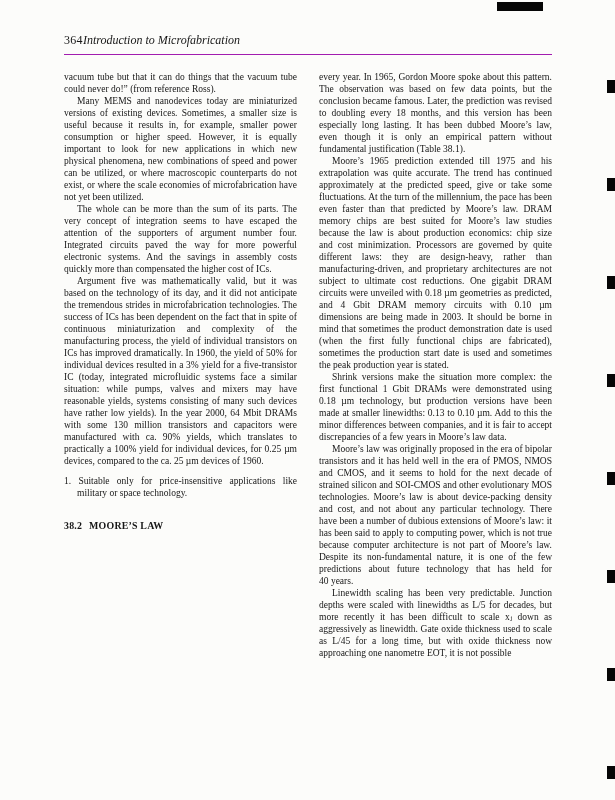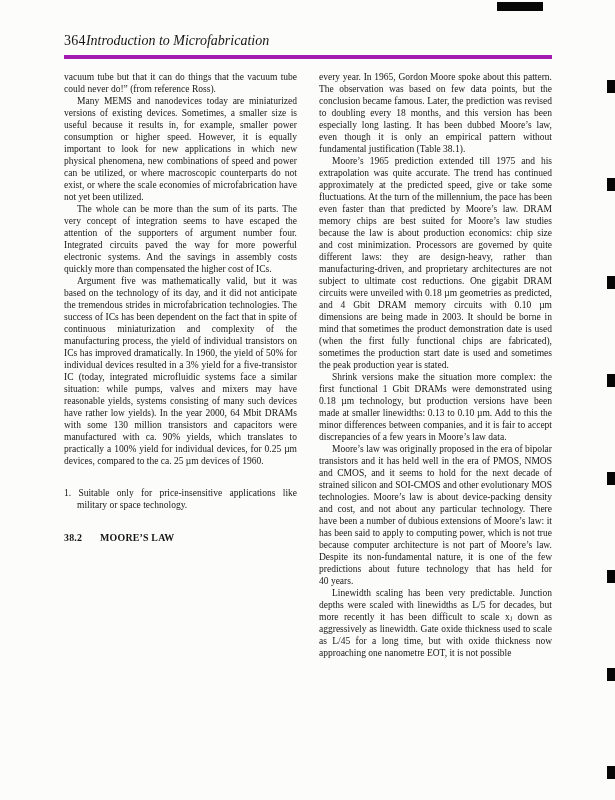--- a/index.html
+++ b/index.html
@@ -11,49 +11,49 @@
   .page {
     position: relative;
     width: 615px; height: 800px;
     background: #fcfcfa;
     color: #161616;
     overflow: hidden;
   }
   .running-head {
     position: absolute;
     left: 64px; top: 33px; width: 488px;
-    font-size: 14px;
+    font-size: 12px;
     padding-bottom: 6px;
-    border-bottom: 4px solid #a21caf;
+    border-bottom: 1px solid #a21caf;
     display: flex; align-items: baseline;
   }
   .page-number { letter-spacing: 0.3px; }
   .book-title { font-style: italic; }
   .columns {
     position: absolute;
     left: 64px; top: 71px; width: 488px;
     display: flex; justify-content: space-between;
   }
   .col {
     width: 233px;
     font-size: 9.5px;
     line-height: 12px;
     text-align: justify;
   }
   .col p { margin: 0; }
   p.ind { text-indent: 13px; }
-  .list-block { margin: 20px 0; }
+  .list-block { margin: 8px 0; }
   .list-item { padding-left: 13px; text-indent: -13px; }
   .section-heading {
     font-weight: bold;
     font-size: 9.9px;
     letter-spacing: 0.2px;
     margin: 21px 0 14px 0;
   }
-  .section-heading .sec-num { margin-right: 18px; }
+  .section-heading .sec-num { margin-right: 7px; }
   .scan-mark { position: absolute; background: #060606; }
   .scan-mark.top-bar { left: 497px; top: 2px; width: 46px; height: 9px; }
   .scan-mark.edge { right: 0; width: 8px; height: 13px; }
 </style>
 </head>
 <body>
 
 <div class="page">
 
   <div class="running-head">

